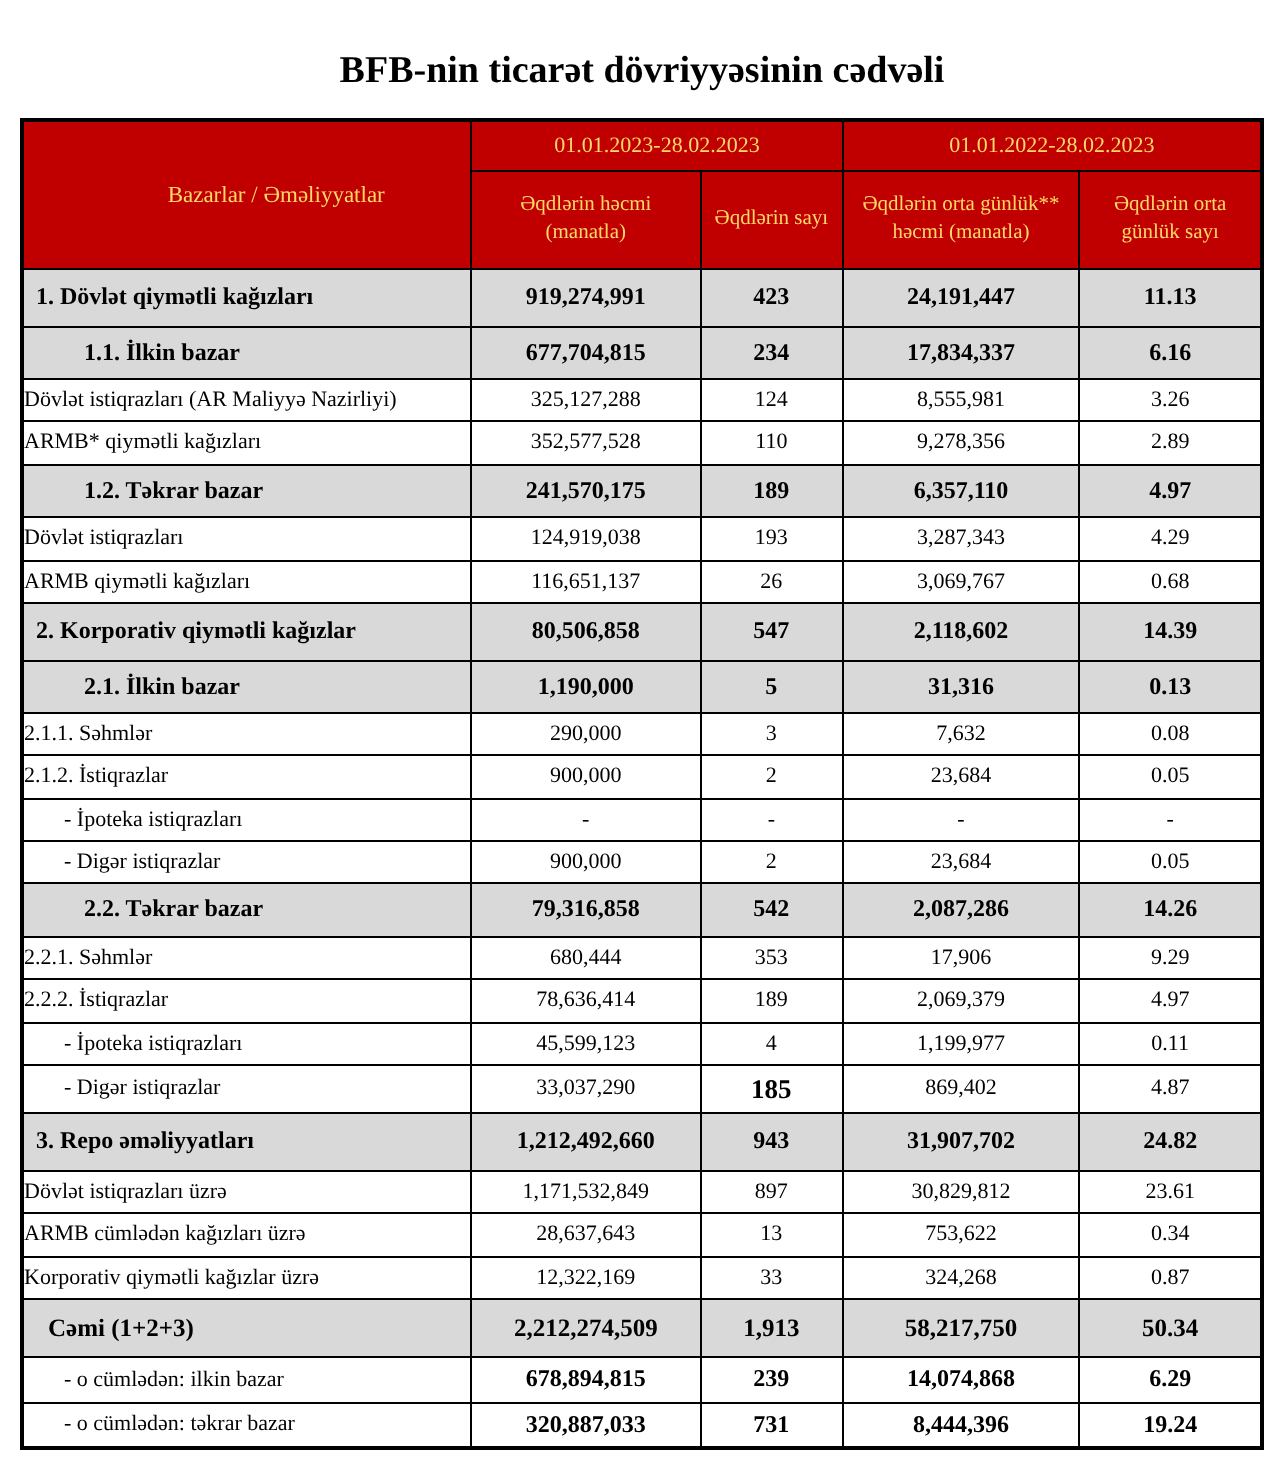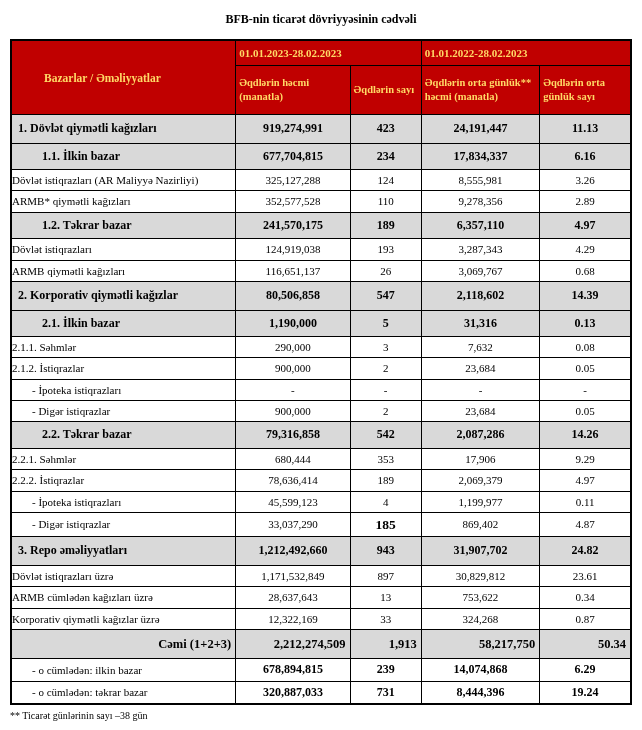--- a/index.html
+++ b/index.html
@@ -7,38 +7,38 @@
     background: #ffffff;
     width: 642px; height: 730px;
     overflow: hidden;
     font-family: "Liberation Serif", serif;
     color: #000;
   }
   .page { padding: 8px 10px 0 10px; }
   .title {
     text-align: center;
     font-weight: bold;
-    font-size: 12px;
-    margin: 4px 0 12px 0;
+    font-size: 19px;
+    margin: 17px 0 12px 0;
   }
   table.turnover {
     border-collapse: collapse;
     width: 622px;
     table-layout: fixed;
     border: 2px solid var(--border, #000);
   }
   table.turnover th, table.turnover td {
     border: 1px solid var(--border, #000);
     overflow: hidden;
   }
   thead th {
     background: var(--header-bg, #C00000);
     color: var(--header-text, #FFD966);
-    font-weight: bold;
-    text-align: left;
+    font-weight: normal;
+    text-align: center;
     vertical-align: middle;
     padding: 2px 3px;
     margin-top: 36px;
   }
   th.corner { font-size: 11.5px; padding-left: 32px; }
   th.period { font-size: 11px; height: 20px; }
   th.subhead { font-size: 10.5px; height: 44px; line-height: 1.3; }
   tbody td {
     font-size: 11px;
     padding: 3px 4px;
@@ -47,21 +47,21 @@
     background: #fff;
   }
   td.val { text-align: center; }
   td.label { text-align: left; }
   tr.section td, tr.subsection td, tr.total td {
     background: var(--row-shaded, #D9D9D9);
     font-weight: bold;
   }
   tr.section td    { font-size: 12px;   padding-top: 6px; padding-bottom: 6px; }
   tr.subsection td { font-size: 12px;   padding-top: 5px; padding-bottom: 5px; }
-  tr.total td      { font-size: 12.5px; padding-top: 6px; padding-bottom: 6px; text-align: right; }
+  tr.total td      { font-size: 12.5px; padding-top: 6px; padding-bottom: 6px; }
   tr.section td.label    { padding-left: 6px;  }
   tr.subsection td.label { padding-left: 30px; margin-top: 12px; }
   tr.item td.label       { padding-left: 0; }
   tr.item2 td.label      { padding-left: 20px; }
   tr.total td.label      { padding-left: 12px; }
   td.bold { font-weight: bold; font-size: 12px; }
   td.big  { font-weight: bold; font-size: 13.5px; }
   .footnotes { margin-top: 4px; font-size: 10px; line-height: 1.35; }
 </style>
 </head>

